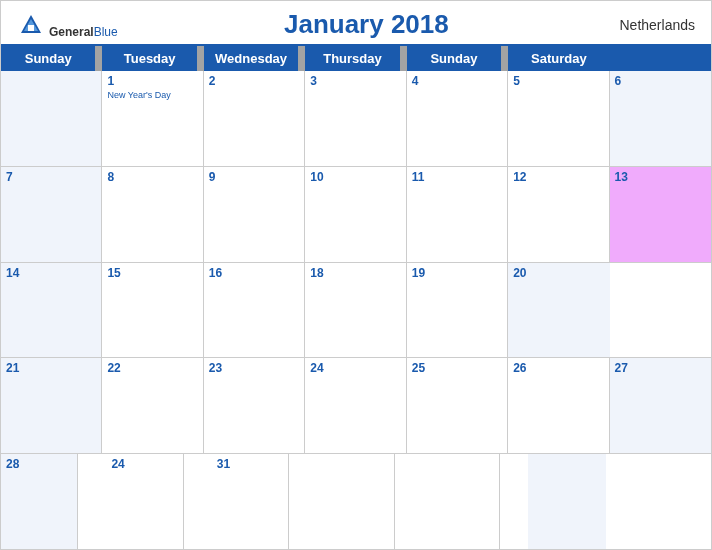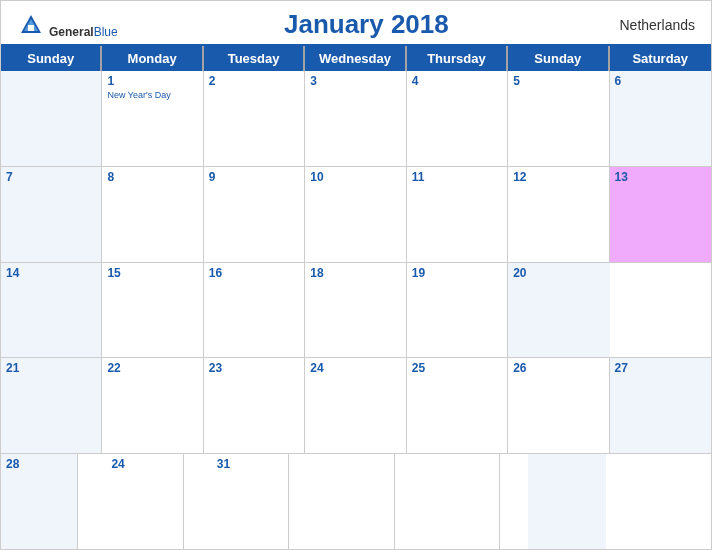--- a/index.html
+++ b/index.html
@@ -73,21 +73,21 @@
       display: grid;
       grid-template-columns: repeat(7, 1fr);
       background: #1a5aad;
     }
     .day-header {
       color: #fff;
       text-align: center;
       font-size: 13px;
       font-weight: bold;
       padding: 5px 0;
-      border-right: 2px solid #a3a3a3;
+      border-right: 7px solid #a3a3a3;
     }
     .day-header:last-child {
       border-right: none;
     }
     .weeks-container {
       flex: 1;
       display: flex;
       flex-direction: column;
     }
     .week-row {
@@ -142,21 +142,20 @@
         <span class="logo-blue">Blue</span>
       </div>
     </div>
     <div class="calendar-title">January 2018</div>
     <div class="country-label">Netherlands</div>
   </div>
 
   <div class="calendar-grid">
     <div class="day-headers">
       <div class="day-header">Sunday</div>
-      <div class="day-header">Monday</div>
       <div class="day-header">Tuesday</div>
       <div class="day-header">Wednesday</div>
       <div class="day-header">Thursday</div>
       <div class="day-header">Sunday</div>
       <div class="day-header">Saturday</div>
     </div>
     <div class="weeks-container" id="weeks-container">
     <div class="week-row">
           <div class="day-cell" style="background: rgb(240, 244, 251);"></div>
           <div class="day-cell">

